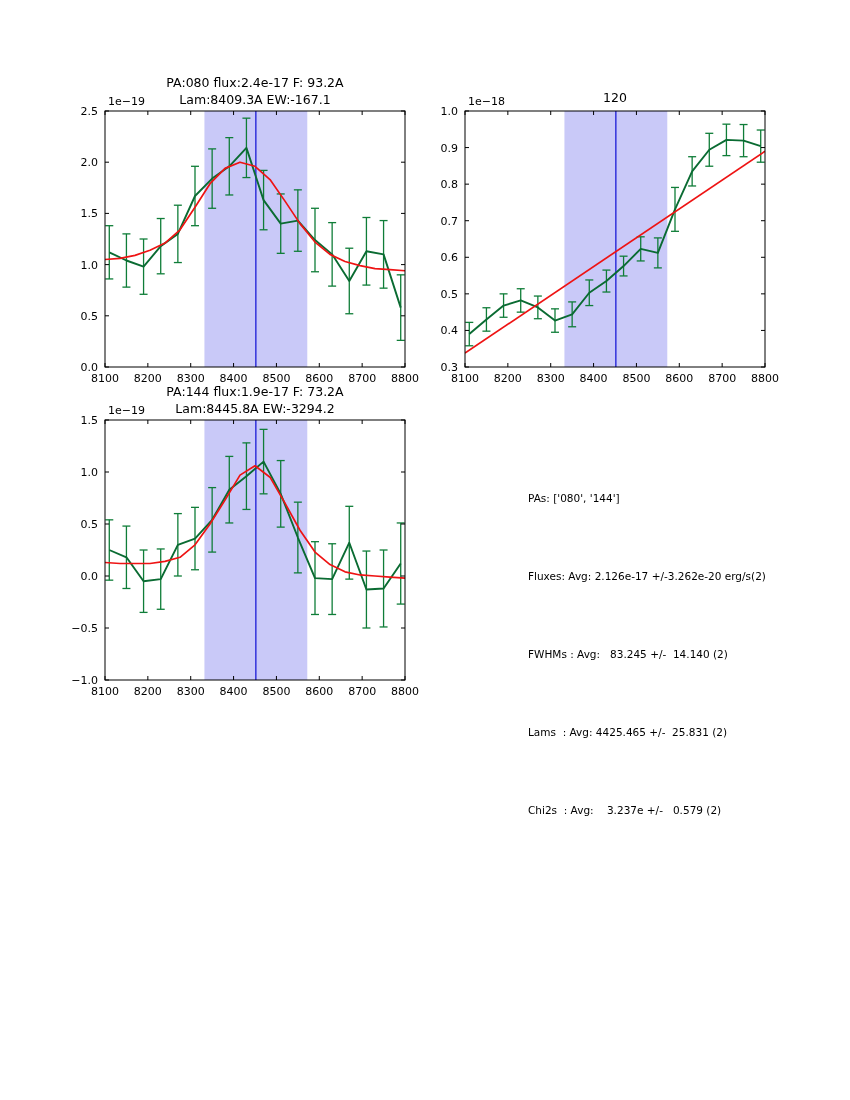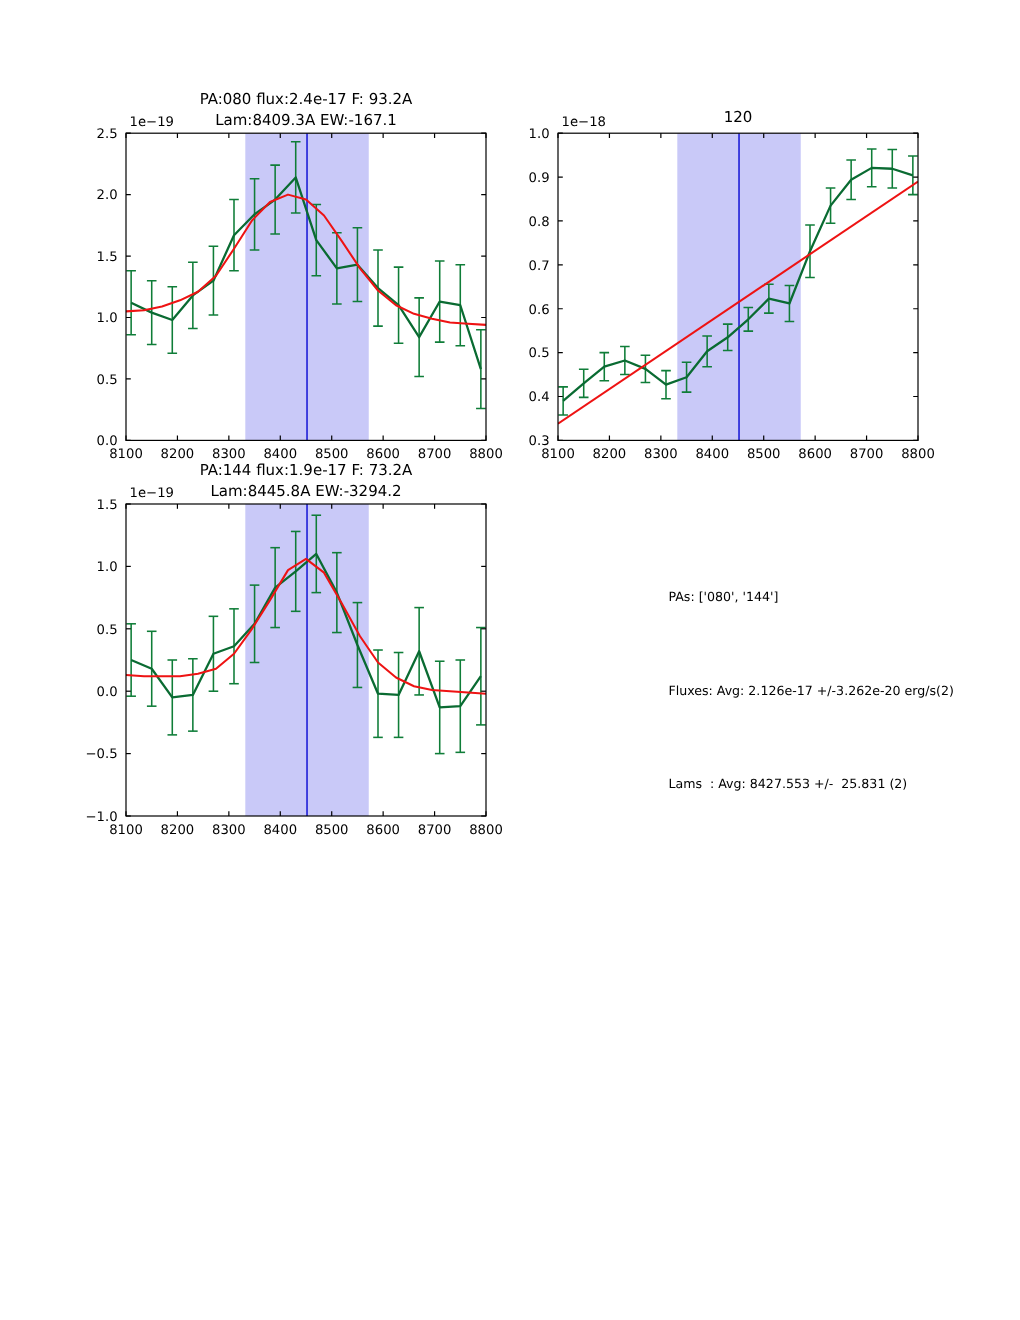--- a/index.html
+++ b/index.html
@@ -12,21 +12,20 @@
   }
   .chart-panel{position:absolute;}
   .chart-panel svg{display:block;}
   #stats-panel{
     position:absolute;
     left:528px;top:433px;
     font-size:10.5px;
     color:#000000;
     line-height:26px;
     white-space:pre;
-    margin-left:29px;
   }
   .stats-line{height:26px;}
 </style>
 </head>
 <body>
 
 <div id="figure">
   <div class="chart-panel" style="left: 40px; top: 51px; width: 390px; height: 341px;">
       <svg width="390" height="341" viewBox="0 0 390 341">
         <defs>
@@ -386,15 +385,17 @@
         <text x="58" y="64" text-anchor="end" font-size="11px" fill="#000000">1.5</text>
         <text x="68" y="54" text-anchor="start" font-size="11px" fill="#000000">1e−19</text>
         <text x="215" y="36" text-anchor="middle" font-size="12.5px" fill="#000000">PA:144 flux:1.9e-17 F: 73.2A</text>
         <text x="215" y="53" text-anchor="middle" font-size="12.5px" fill="#000000">Lam:8445.8A EW:-3294.2</text>
       </svg>
     </div>
 
   <div id="stats-panel">
     <div class="stats-line">PAs: ['080', '144']</div>
     <div class="stats-line">Fluxes: Avg: 2.126e-17 +/-3.262e-20 erg/s(2)</div>
-    <div class="stats-line">Lams  : Avg: 8427.553 +/-  25.831 (2)</div>
+    <div class="stats-line">FWHMs : Avg:   83.245 +/-  14.140 (2)</div>
+    <div class="stats-line">Lams  : Avg: 4425.465 +/-  25.831 (2)</div>
+    <div class="stats-line">Chi2s  : Avg:    3.237e +/-   0.579 (2)</div>
   </div>
 </div>
 
 </body></html>

